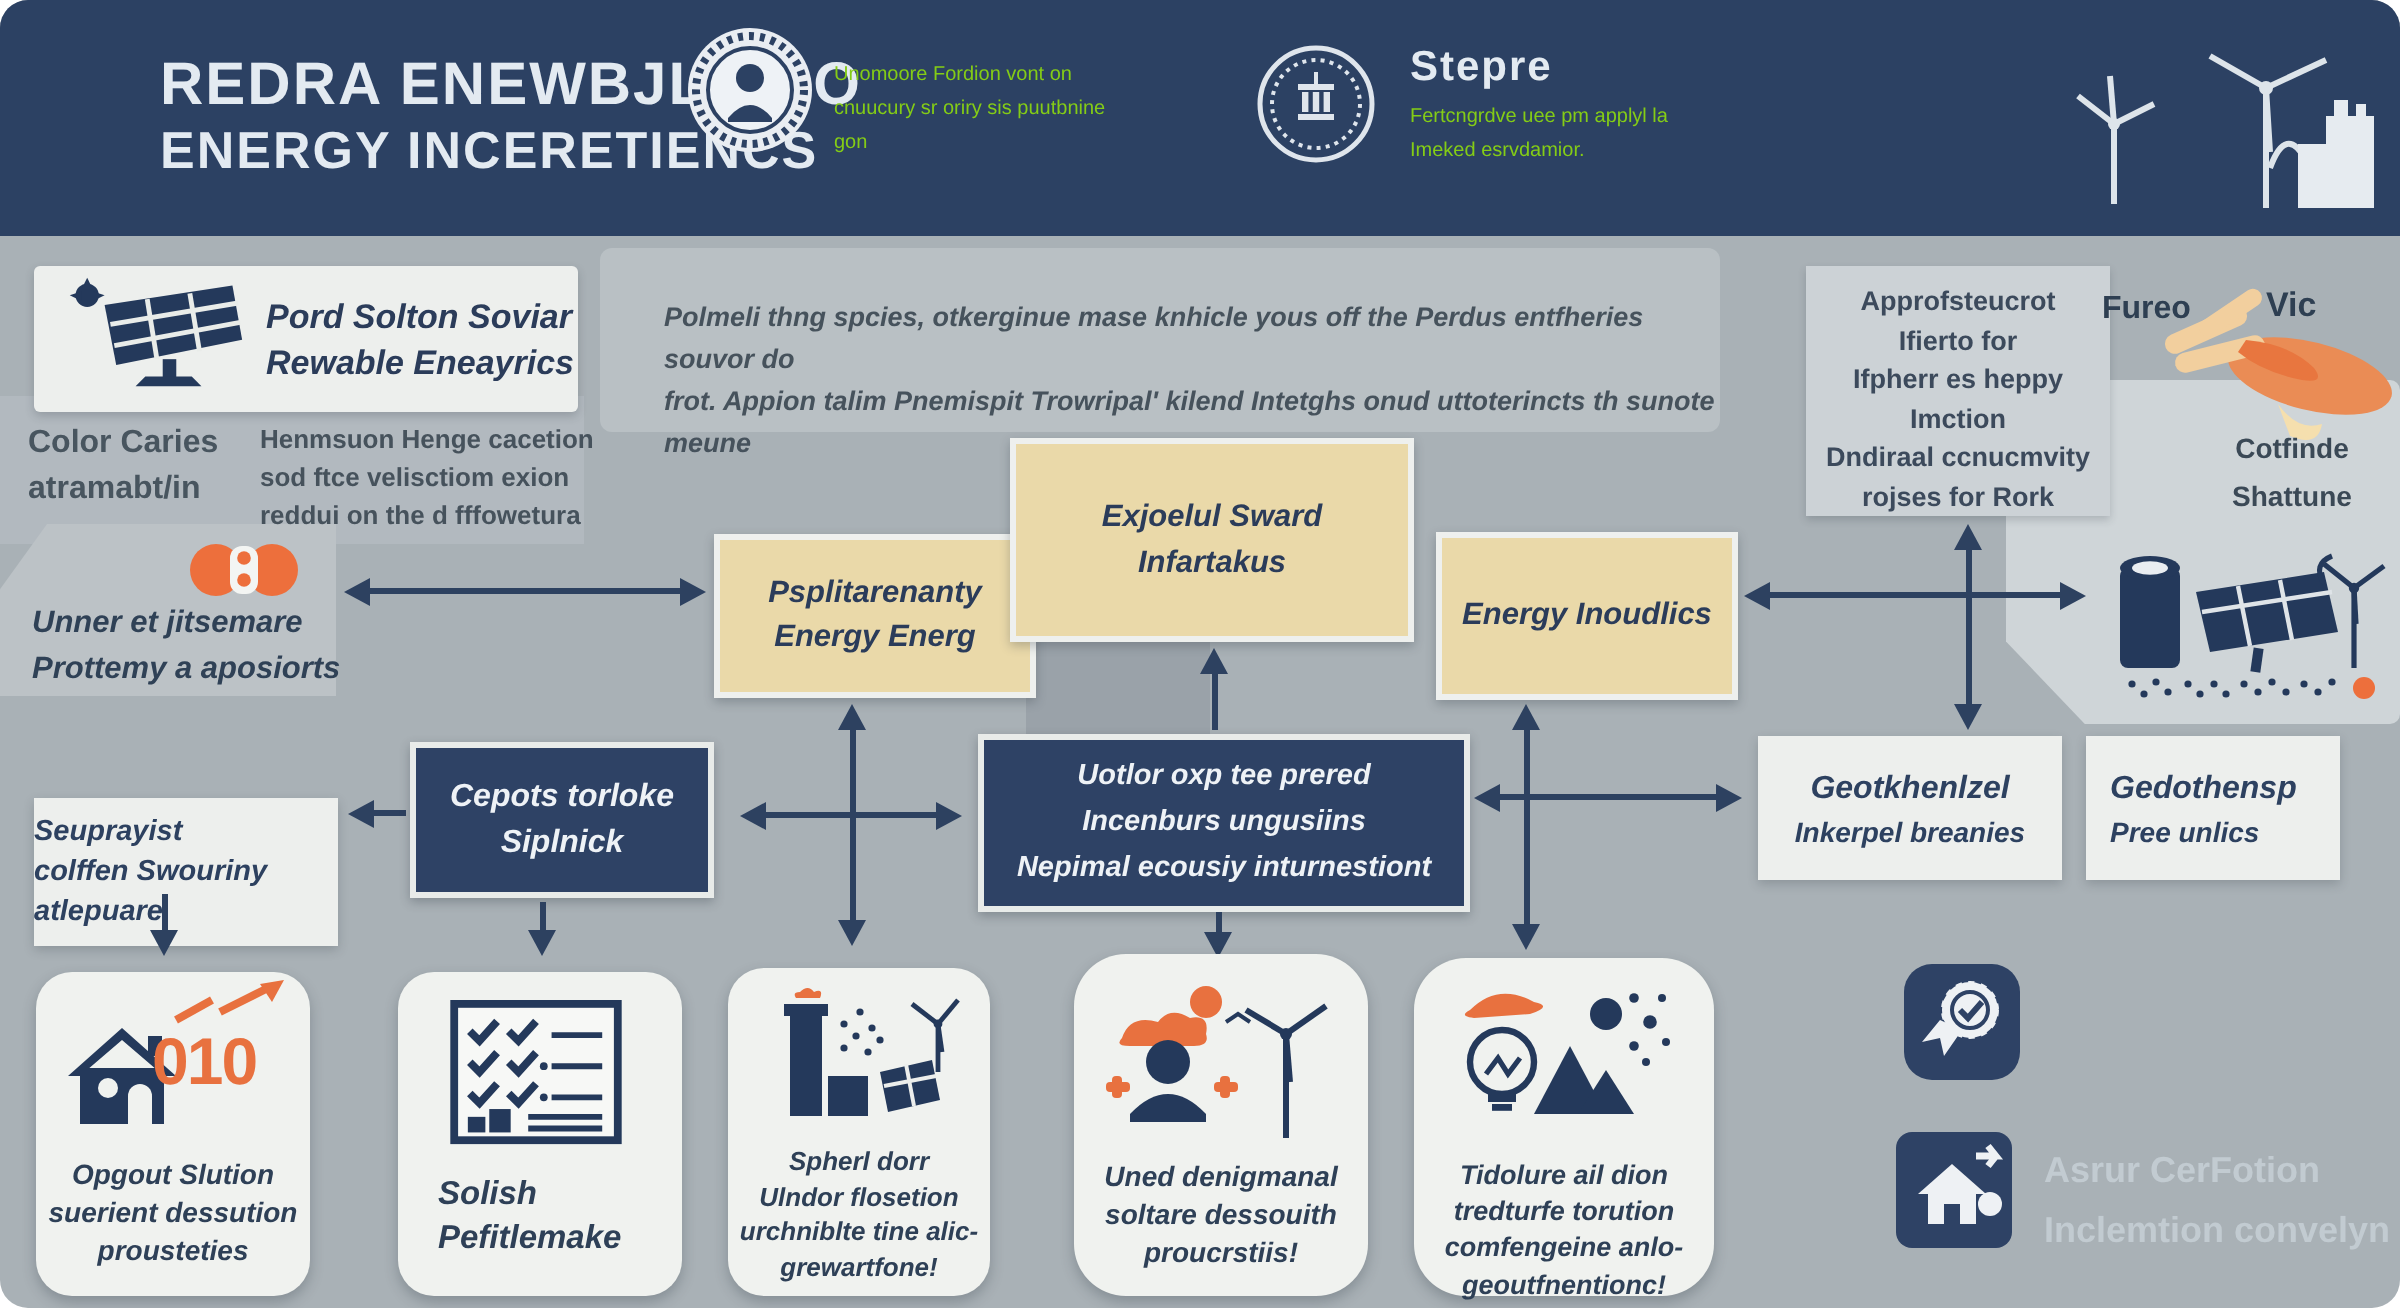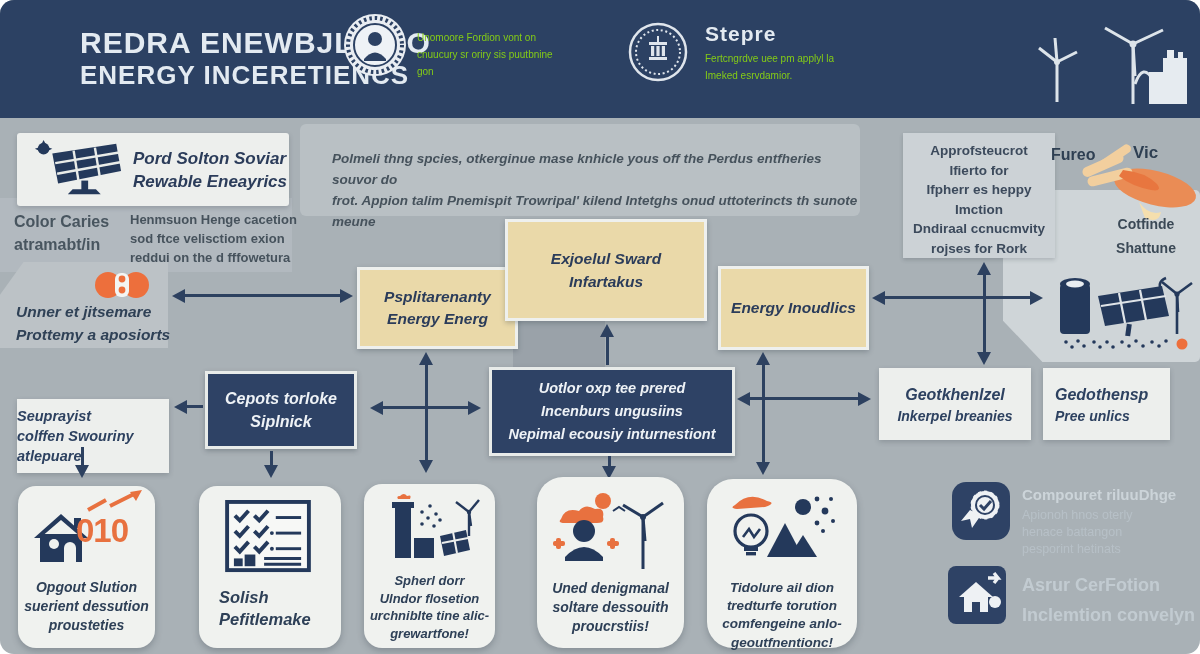--- a/index.html
+++ b/index.html
@@ -480,26 +480,20 @@
 
   <div class="abs" style="left:952px;top:482px;width:58px;height:58px;background:#2e4265;border-radius:14px;">
     <svg width="58" height="58" viewBox="0 0 58 58">
       <circle cx="33" cy="23" r="14" fill="#eef1f4"></circle>
       <circle cx="33" cy="23" r="9" fill="none" stroke="#2e4265" stroke-width="2"></circle>
       <path d="M28 23 l4 4 l7 -8" stroke="#2e4265" stroke-width="3" fill="none"></path>
       <path d="M18 28 l-9 11 l9 -2 l2 9 l9 -13 z" fill="#eef1f4"></path>
       <circle cx="33" cy="23" r="13" fill="none" stroke="#eef1f4" stroke-width="3" stroke-dasharray="3 3"></circle>
     </svg>
   </div>
-  <div class="abs" style="left:1022px;top:486px;">
-    <span class="lt" style="font-size:15px;font-weight:bold;color:#ccd4d9;">Compouret riluuDhge</span>
-    <span class="lt" style="font-size:12.5px;color:#b7c0c7;line-height:17px;margin-top:4px;">Apionoh hnos oterly</span>
-    <span class="lt" style="font-size:12.5px;color:#b7c0c7;line-height:17px;">henace battangon</span>
-    <span class="lt" style="font-size:12.5px;color:#b7c0c7;line-height:17px;">pesporint hetinats</span>
-  </div>
 
   <div class="abs" style="left:948px;top:566px;width:58px;height:58px;background:#2e4265;border-radius:8px;">
     <svg width="58" height="58" viewBox="0 0 58 58">
       <polygon points="11,31 28,16 45,31" fill="#eef1f4"></polygon>
       <rect x="16" y="30" width="24" height="16" fill="#eef1f4"></rect>
       <rect x="24" y="36" width="8" height="10" fill="#2e4265"></rect>
       <path d="M40 12 h10 l-4 -5 M50 12 l-4 5" stroke="#eef1f4" stroke-width="3.4" fill="none"></path>
       <circle cx="47" cy="36" r="6" fill="#eef1f4"></circle>
     </svg>
   </div>

